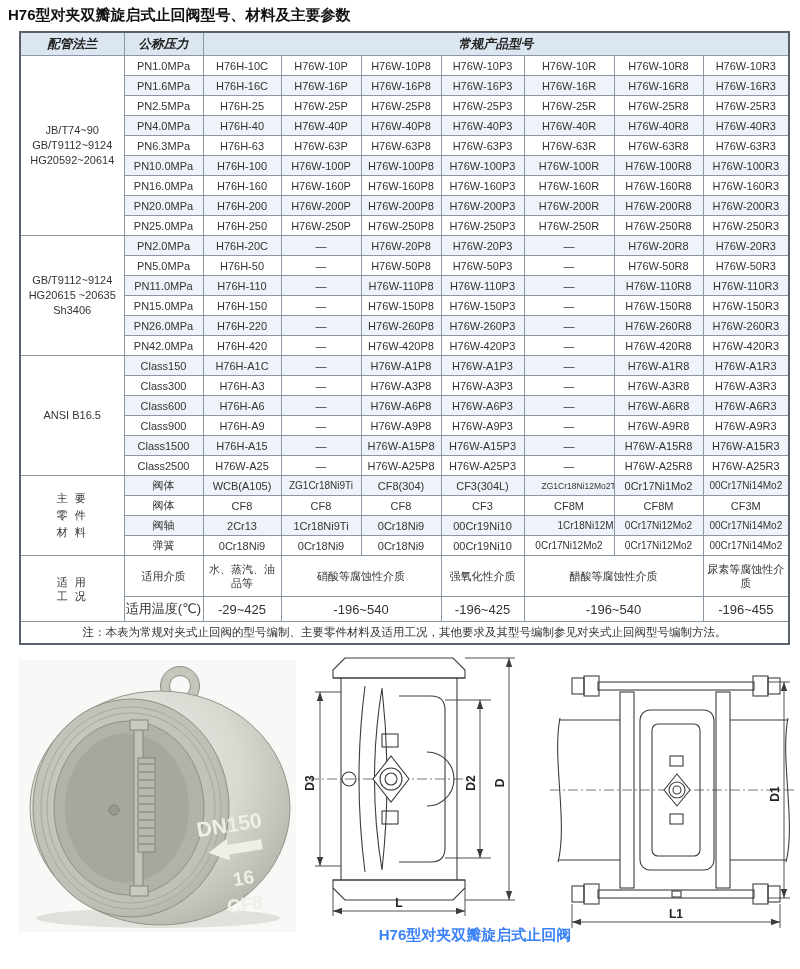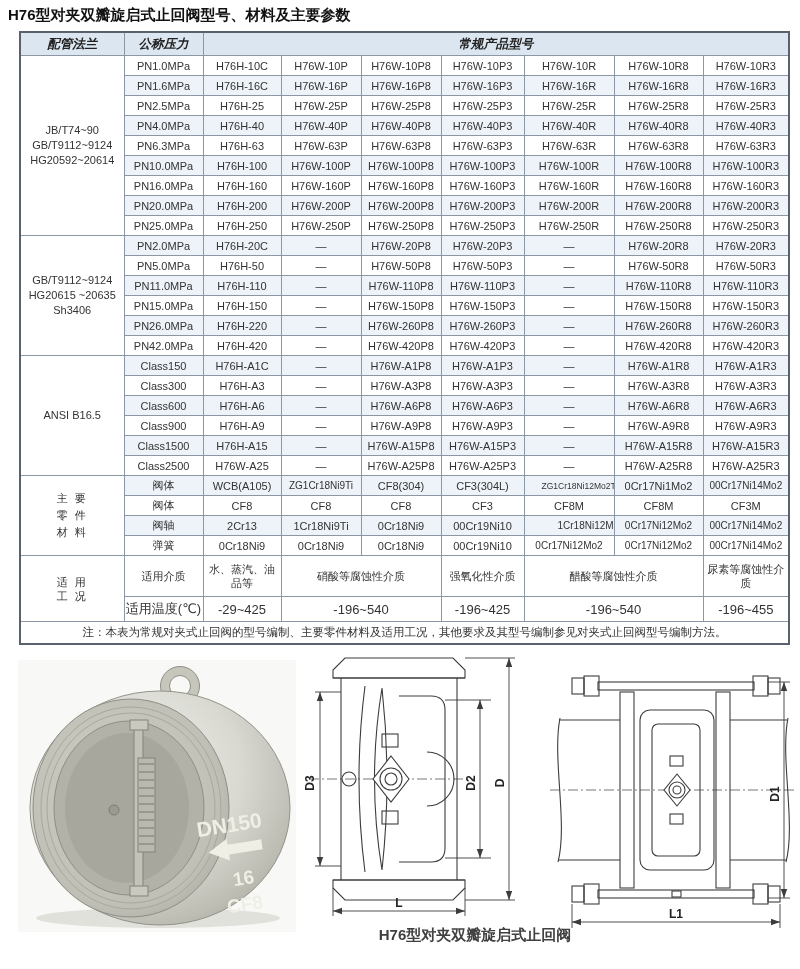--- a/index.html
+++ b/index.html
@@ -33,21 +33,21 @@
   tr.media td{height:40px;white-space:normal;line-height:14px;font-size:11px;}
   tr.temps td{height:24px;font-size:13px;}
   tr.note-row td{height:21px;font-size:11.5px;background:#fff;padding:0 4px;white-space:nowrap;}
   .figures{position:relative;height:304px;margin-top:3px;}
   .fig{position:absolute;}
   #photo-fig{left:18px;top:12px;}
   #section-fig{left:303px;top:0px;}
   #install-fig{left:548px;top:0px;}
   .fig-caption{
     position:absolute;left:300px;top:278px;width:350px;text-align:center;
-    font-size:15px;font-weight:bold;color:#404040;
+    font-size:15px;font-weight:bold;color:#3b82f6;
   }
   .dimtxt{font-size:12px;font-weight:bold;fill:#222;font-family:"Liberation Sans","DejaVu Sans",sans-serif;}
   .lnk{stroke:#3c3c3c;fill:none;stroke-width:1.1;}
   .dim{stroke:#3c3c3c;fill:none;stroke-width:0.9;}
   .arr{fill:#3c3c3c;stroke:none;}
   .cast{fill:#efefe6;font-weight:bold;font-family:"Liberation Sans","DejaVu Sans",sans-serif;}
 </style>
 </head>
 <body>
 

